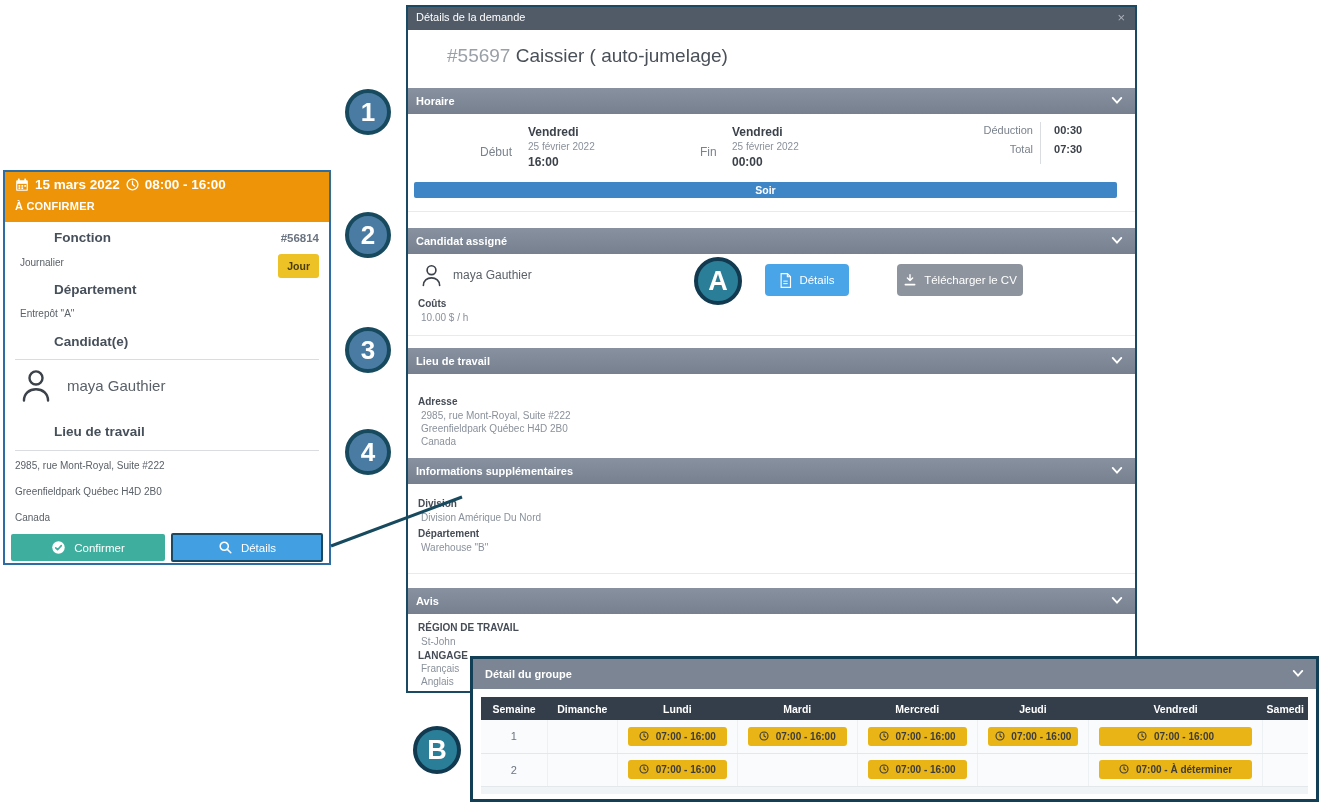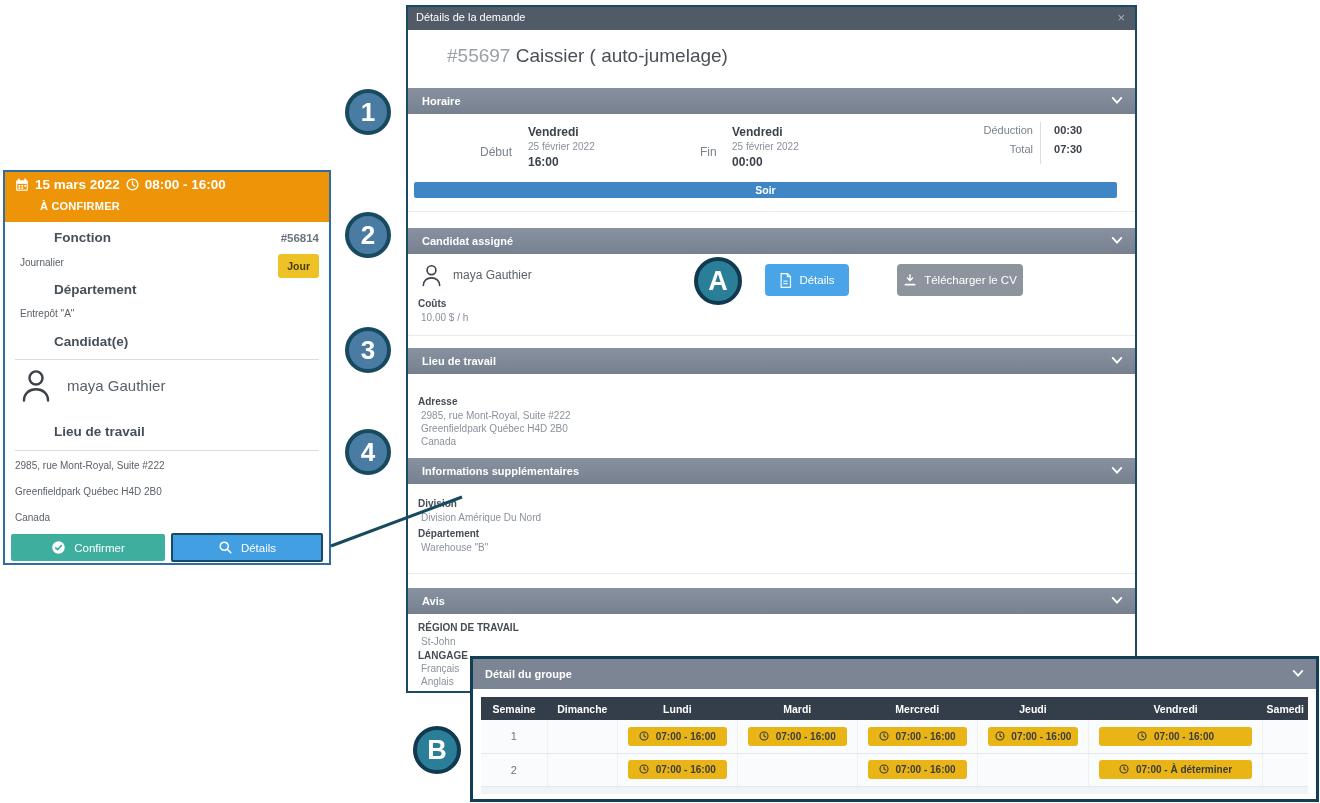--- a/index.html
+++ b/index.html
@@ -5,21 +5,21 @@
   * { margin:0; padding:0; box-sizing:border-box; }
   html,body { background:#fff; }
   body { font-family:"Liberation Sans", sans-serif; }
   #stage { position:relative; width:1320px; height:803px; background:#fff; overflow:hidden; }
 
   
   #shift-card { position:absolute; left:3px; top:170px; width:328px; height:395px;
     background:#fff; border:2px solid #2d6da3; }
   .card-header { position:absolute; left:0; top:0; right:0; height:50px; background:#ee9408; color:#fff; }
   .card-header .line1 { position:absolute; left:10px; top:5px; font-size:13.5px; font-weight:bold; display:flex; align-items:center; gap:6px; }
-  .card-header .line2 { position:absolute; left:10px; top:28px; font-size:11px; font-weight:bold; letter-spacing:.2px;margin-left:25px; }
+  .card-header .line2 { position:absolute; left:10px; top:28px; font-size:11px; font-weight:bold; letter-spacing:.2px; }
   .card-label { position:absolute; left:10px; font-size:13.5px; font-weight:bold; color:#47505a;padding-left:39px; }
   .card-value { position:absolute; left:15px; font-size:10px; color:#5a6168;text-align:right; }
   .card-id { position:absolute; right:10px; font-size:11.5px; color:#6b7480; }
   .jour-badge { position:absolute; right:10px; top:82px; background:#ecc227; color:#4a3d0c;
     font-size:10.5px; font-weight:bold; padding:6px 9px; border-radius:3px; }
   .card-hr { position:absolute; left:10px; right:10px; border-top:1px solid #d9dde1; }
   .person-row { position:absolute; left:14px; top:194px; display:flex; align-items:center; gap:14px; }
   .person-row .nm { font-size:15px; color:#5a6168; }
   .card-btn { position:absolute; top:362px; height:27px; border:none; border-radius:2px; color:#fff;
     font-size:11.5px; font-family:inherit; display:flex; align-items:center; justify-content:center; gap:8px; cursor:pointer; }
@@ -28,21 +28,21 @@
 
   
   #modal { position:absolute; left:406px; top:5px; width:731px; height:688px; background:#fff;
     border:2px solid #1a4a63; z-index:20; }
   #modal-header { position:absolute; left:0; top:0; right:0; height:23px; background:#515b68; color:#fff; }
   #modal-header .t { position:absolute; left:8px; top:4px; font-size:11px; }
   #modal-close { position:absolute; right:10px; top:3px; font-size:13px; color:#aab1bb; cursor:pointer; }
   #modal-title { position:absolute; left:12px; top:38px; font-size:19px; color:#4a5058;margin-left:27px; }
   #modal-title .num { color:#9aa0a8; }
   .sec-bar { position:absolute; left:0; right:0; height:26px; background:linear-gradient(#87919f,#76808f);
-    color:#fff; font-size:11px; font-weight:bold; line-height:26px; padding-left:14px; cursor:pointer; }
+    color:#fff; font-size:11px; font-weight:bold; line-height:26px; padding-left:8px; cursor:pointer; }
   .sec-bar svg { position:absolute; right:12px; top:8px; }
   .sec-content { position:absolute; left:0; right:0; background:#fff; border-bottom:1px solid #e8eaee; }
   .lbl-sm { font-size:10px; font-weight:bold; color:#454c55; }
   .val-sm { font-size:10px; color:#8a919b; }
 
   
   .h-label { position:absolute; font-size:12px; color:#7a828c; }
   .h-block { position:absolute; width:150px; }
   .h-block .d1 { font-size:12px; font-weight:bold; color:#3c424a; line-height:16px; }
   .h-block .d2 { font-size:10px; color:#8a919b; line-height:14px; }

